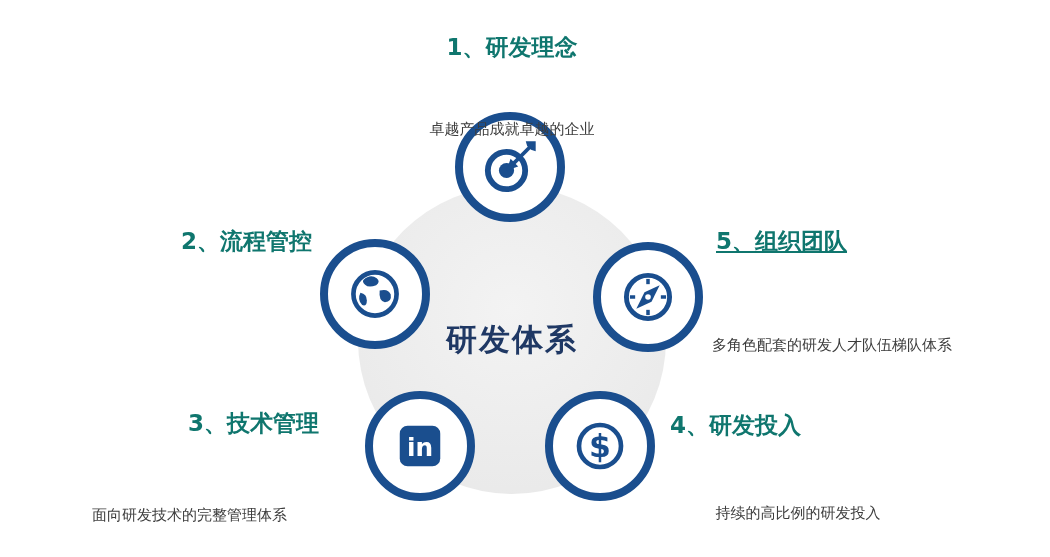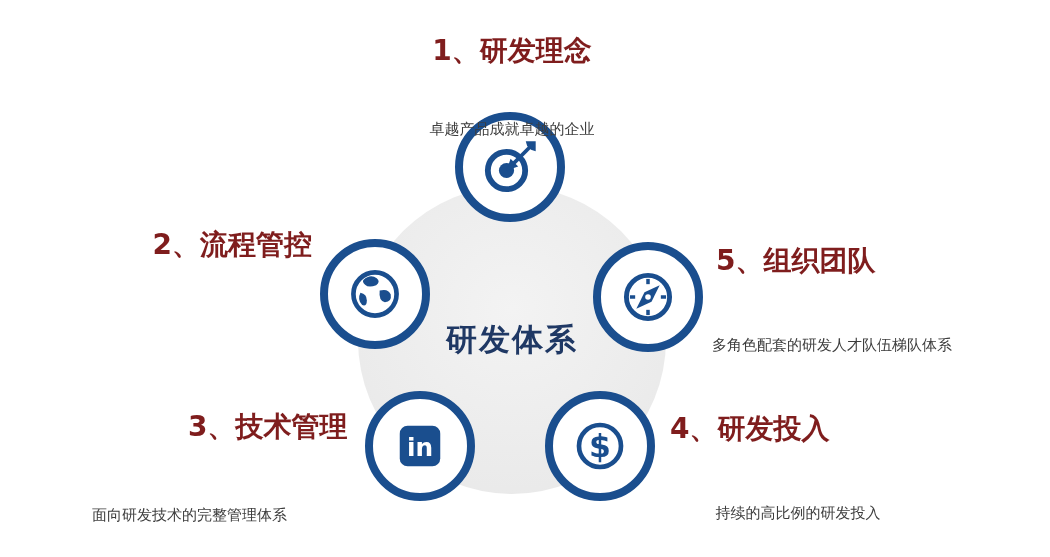--- a/index.html
+++ b/index.html
@@ -45,40 +45,40 @@
   }
   .node-circle svg{display:block;}
   .pos-top{left:455px;top:112px;}
   .pos-left{left:320px;top:239px;}
   .pos-right{left:593px;top:242px;}
   .pos-bleft{left:365px;top:391px;}
   .pos-bright{left:545px;top:391px;}
 
   .label{position:absolute;z-index:3;}
   .title{
-    font-size:28px;
+    font-size:23px;
     font-weight:bold;
-    color:#7f1d1d;
+    color:#0f766e;
     white-space:nowrap;
   }
   .desc{
     font-size:15px;
     color:#3d3d3d;
     line-height:1.55;
     margin-top:44px;
   }
   .pos-title-1{left:360px;top:32px;width:304px;text-align:center;}
   .pos-desc-1{left:360px;top:74px;width:304px;text-align:center;}
   .pos-title-2{left:60px;top:226px;width:252px;text-align:right;}
   .pos-desc-2{left:30px;top:262px;width:305px;text-align:center;}
   .pos-title-3{left:188px;top:408px;text-align:left;}
   .pos-desc-3{left:92px;top:460px;width:260px;text-align:left;}
   .pos-title-4{left:670px;top:410px;text-align:left;}
   .pos-desc-4{left:668px;top:458px;width:260px;text-align:center;}
-  .pos-title-5{left:716px;top:242px;text-align:left;}
+  .pos-title-5{left:716px;top:226px;text-align:left;text-decoration:underline;}
   .pos-desc-5{left:712px;top:290px;width:320px;text-align:left;}
 </style>
 </head>
 <body>
 
 <div class="canvas">
 
   <div class="big-circle">
     <span class="center-label">研发体系</span>
   </div>

